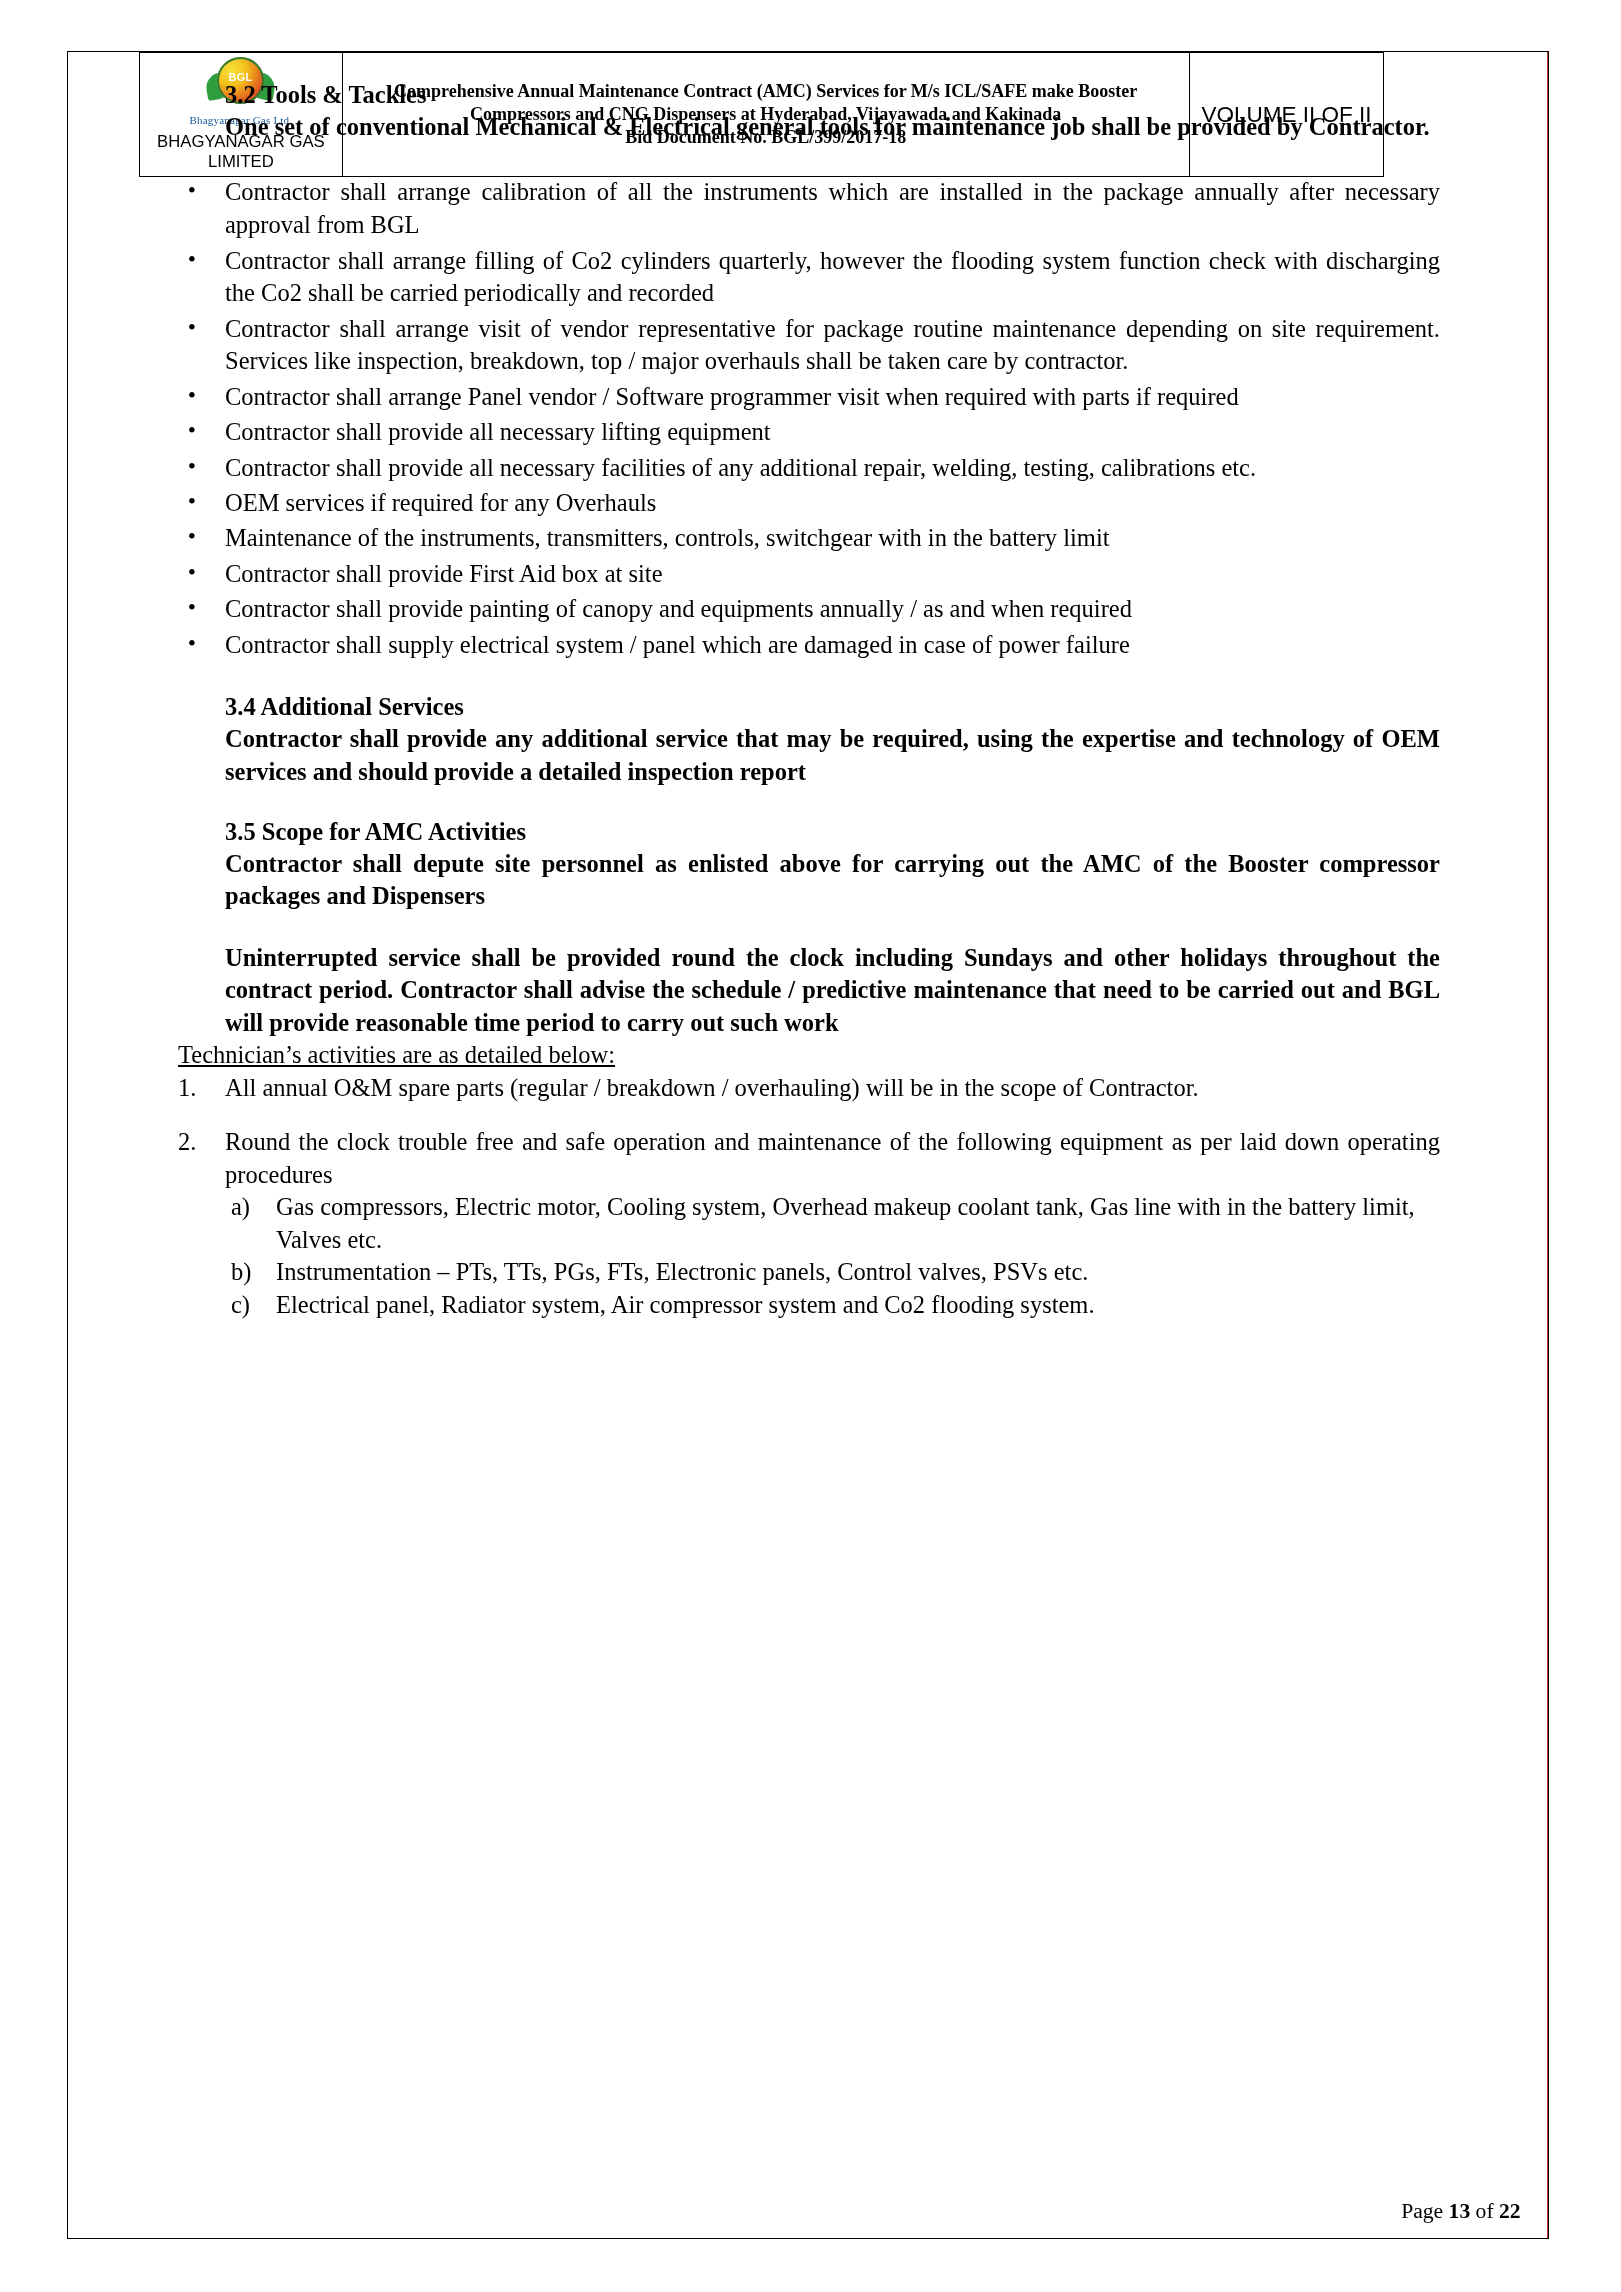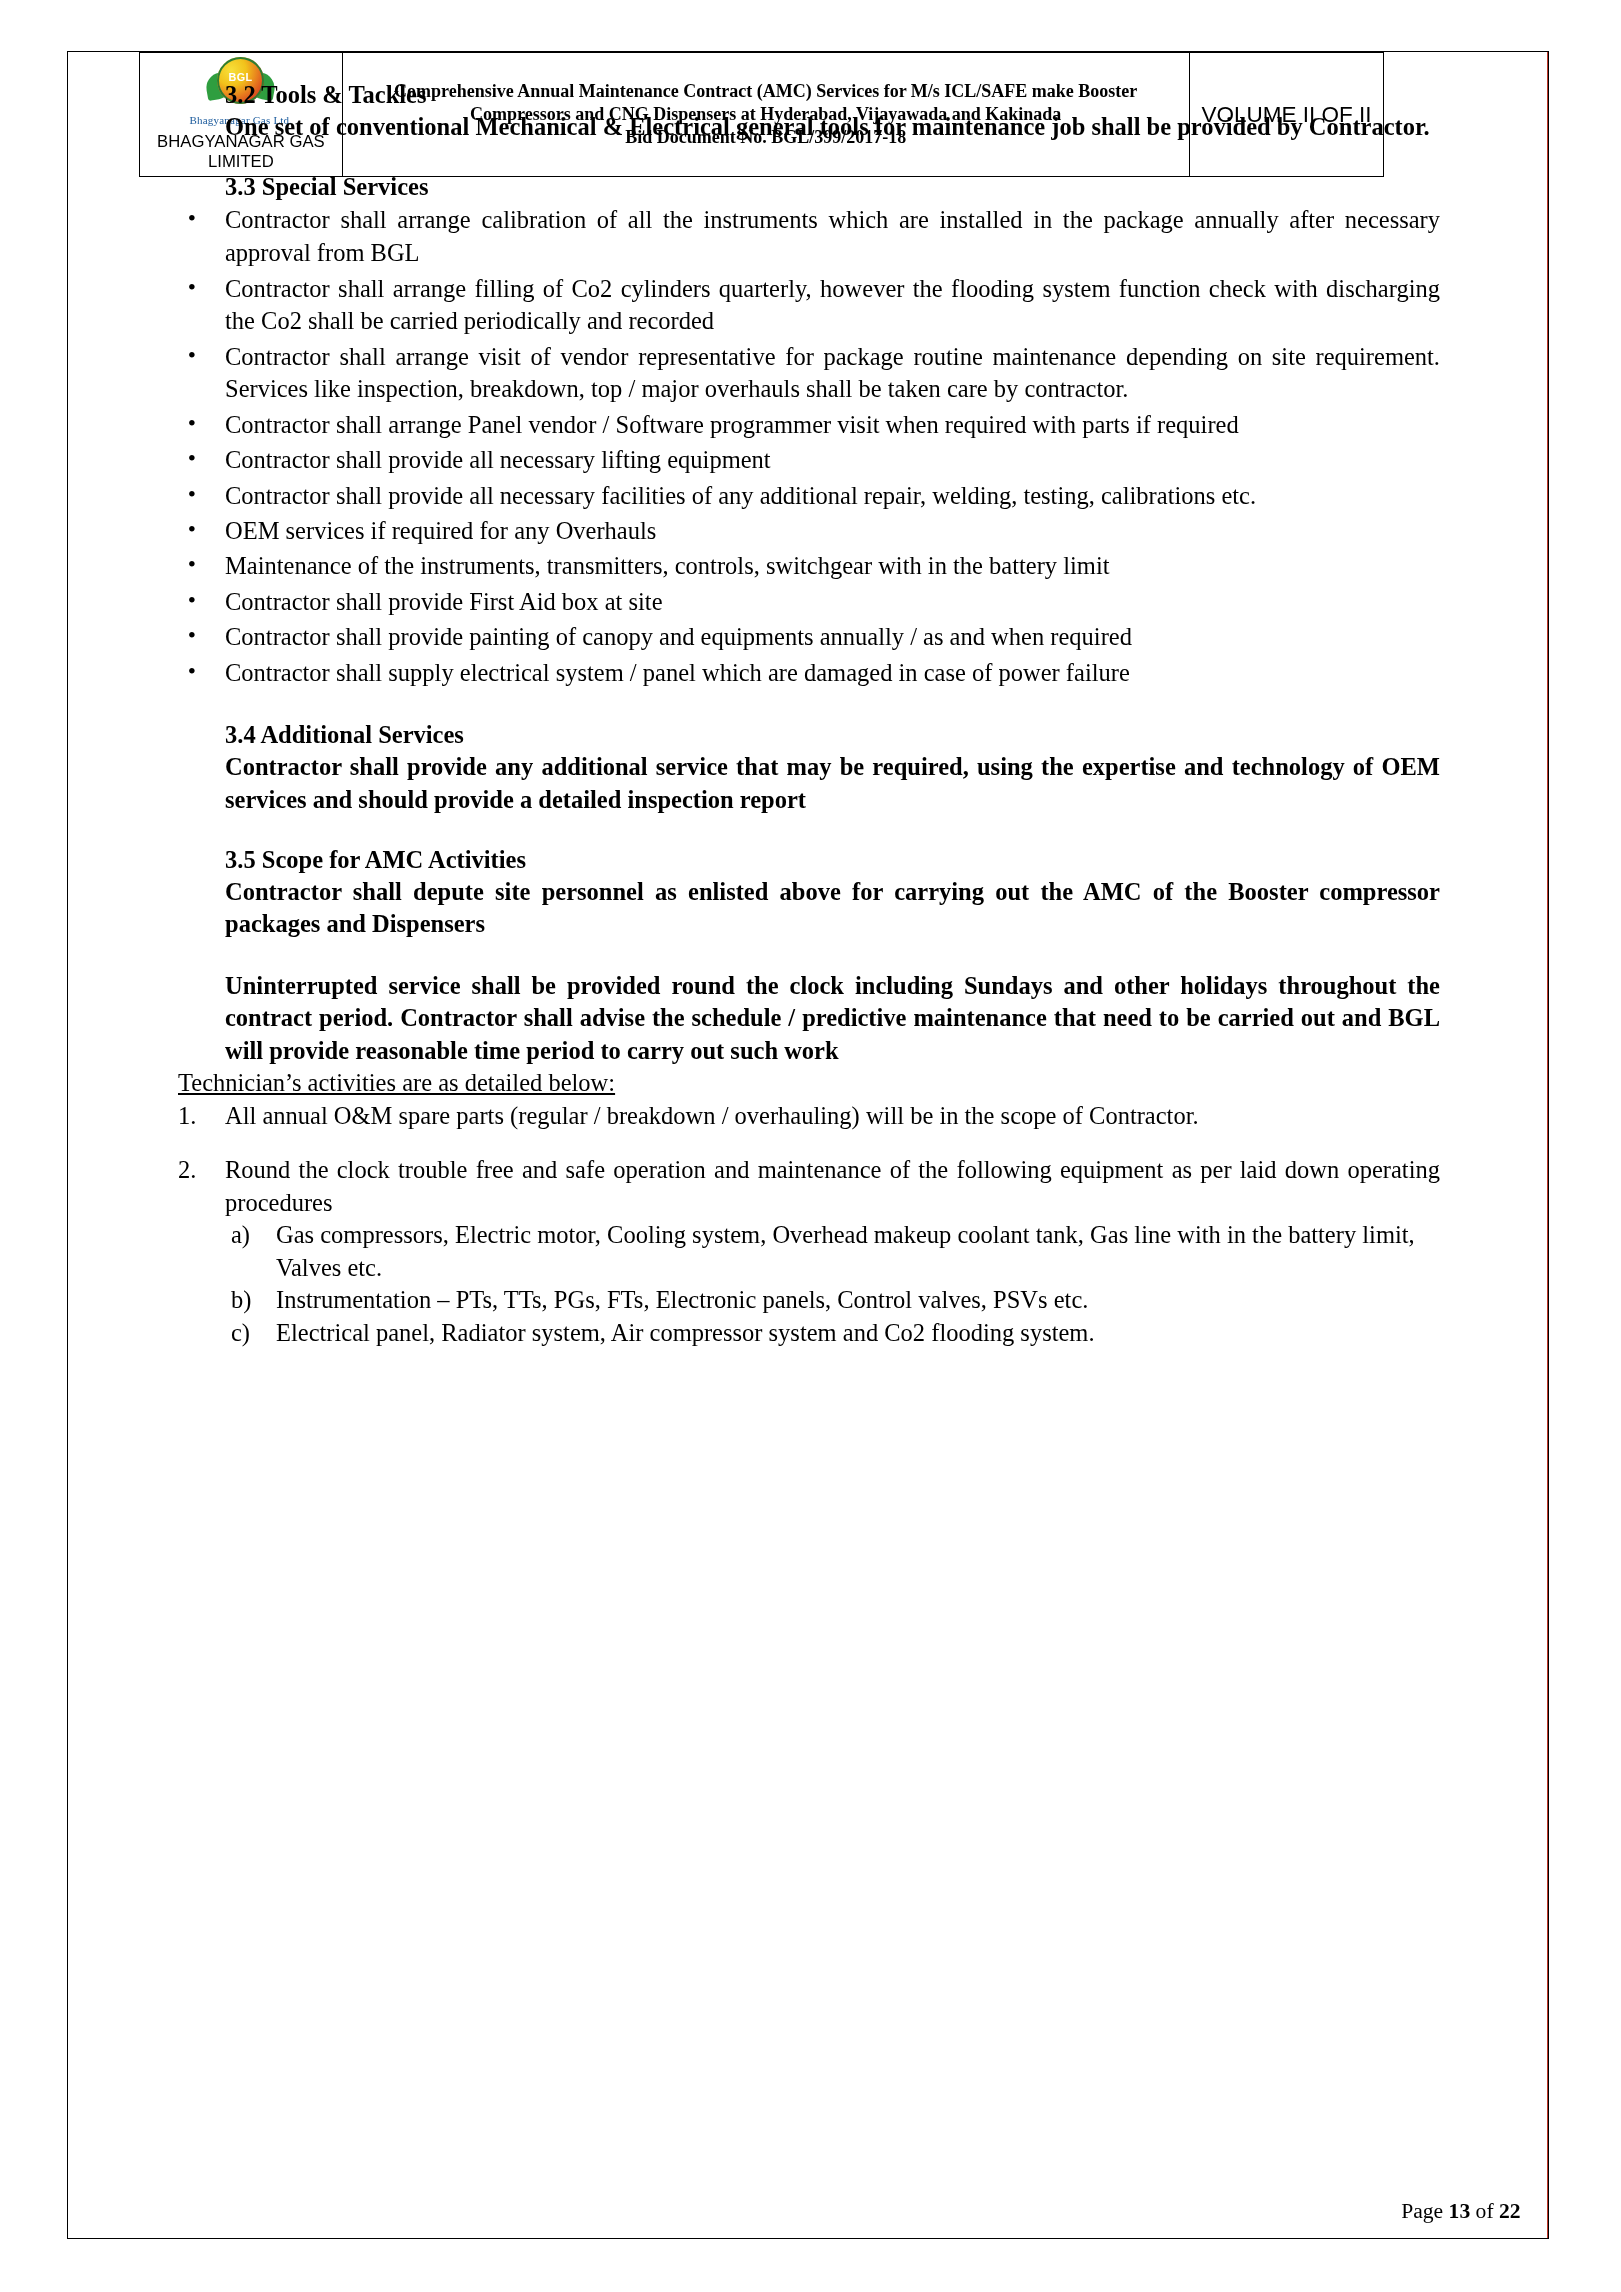--- a/index.html
+++ b/index.html
@@ -259,21 +259,20 @@
   </tbody>
     </table>
 
   <div class="content">
 
     <div class="h-sub">3.2 Tools &amp; Tackles</div>
     <p class="para">One set of conventional Mechanical &amp; Electrical general tools for maintenance job shall be provided by Contractor.</p>
 
     <div class="gap-md"></div>
 
-    <div class="h-sub">3.3 Special Services</div>
     <ul class="bullets">
       <li>Contractor shall arrange calibration of all the instruments which are installed in the package annually after necessary approval from BGL</li>
       <li>Contractor shall arrange filling of Co2 cylinders quarterly, however the flooding system function check with discharging the Co2 shall be carried periodically and recorded</li>
       <li>Contractor shall arrange visit of vendor representative for package routine maintenance depending on site requirement. Services like inspection, breakdown, top / major overhauls shall be taken care by contractor.</li>
       <li>Contractor shall arrange Panel vendor / Software programmer visit when required with parts if required</li>
       <li class="noindent">Contractor shall provide all necessary lifting equipment</li>
       <li>Contractor shall provide all necessary facilities of any additional repair, welding, testing, calibrations etc.</li>
       <li class="noindent">OEM services if required for any Overhauls</li>
       <li class="noindent">Maintenance of the instruments, transmitters, controls, switchgear with in the battery limit</li>
       <li class="noindent">Contractor shall provide First Aid box at site</li>

